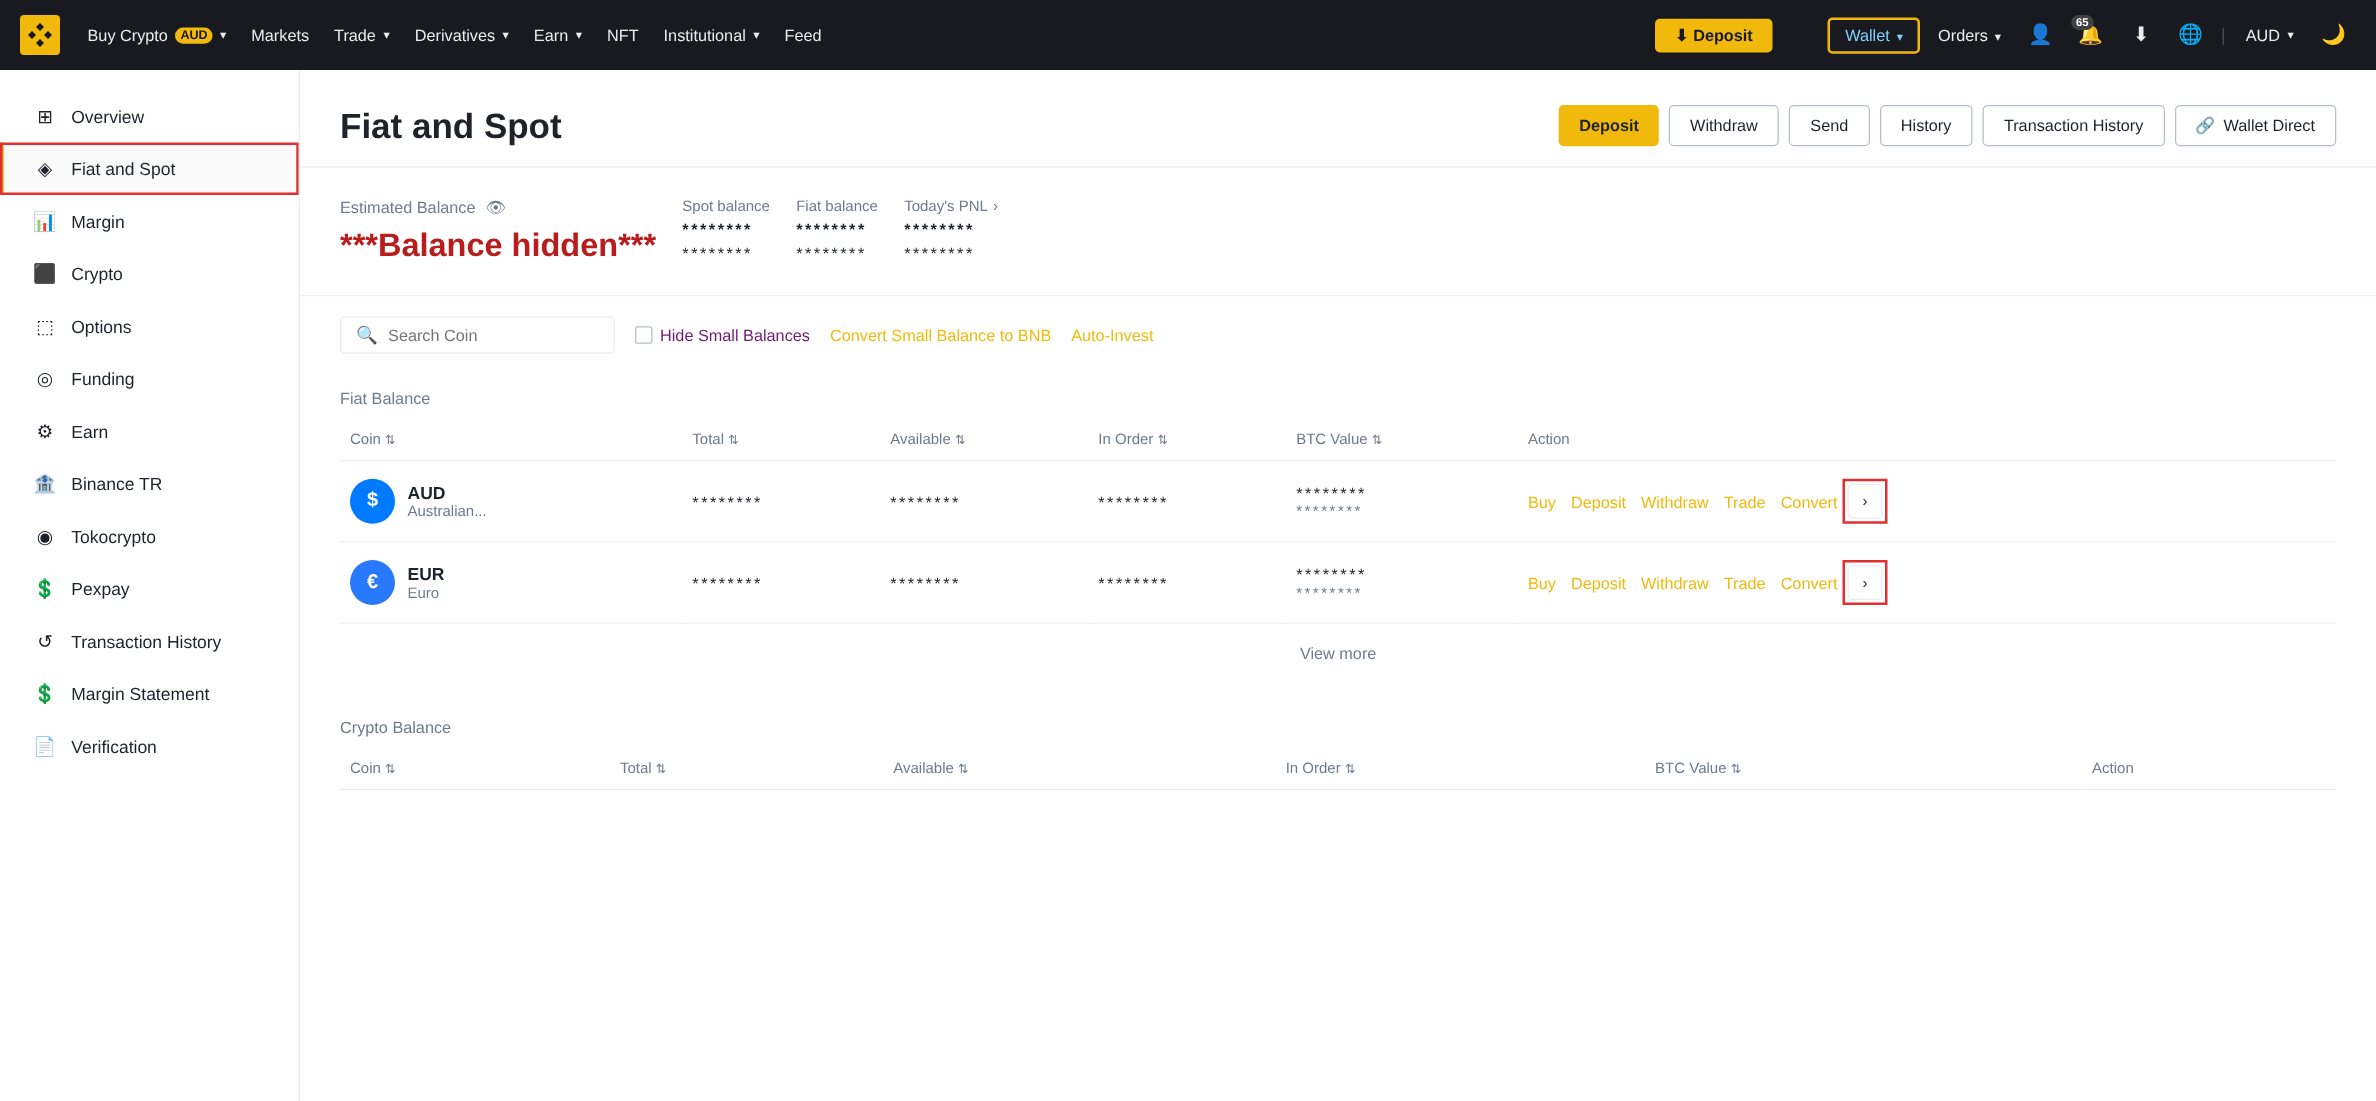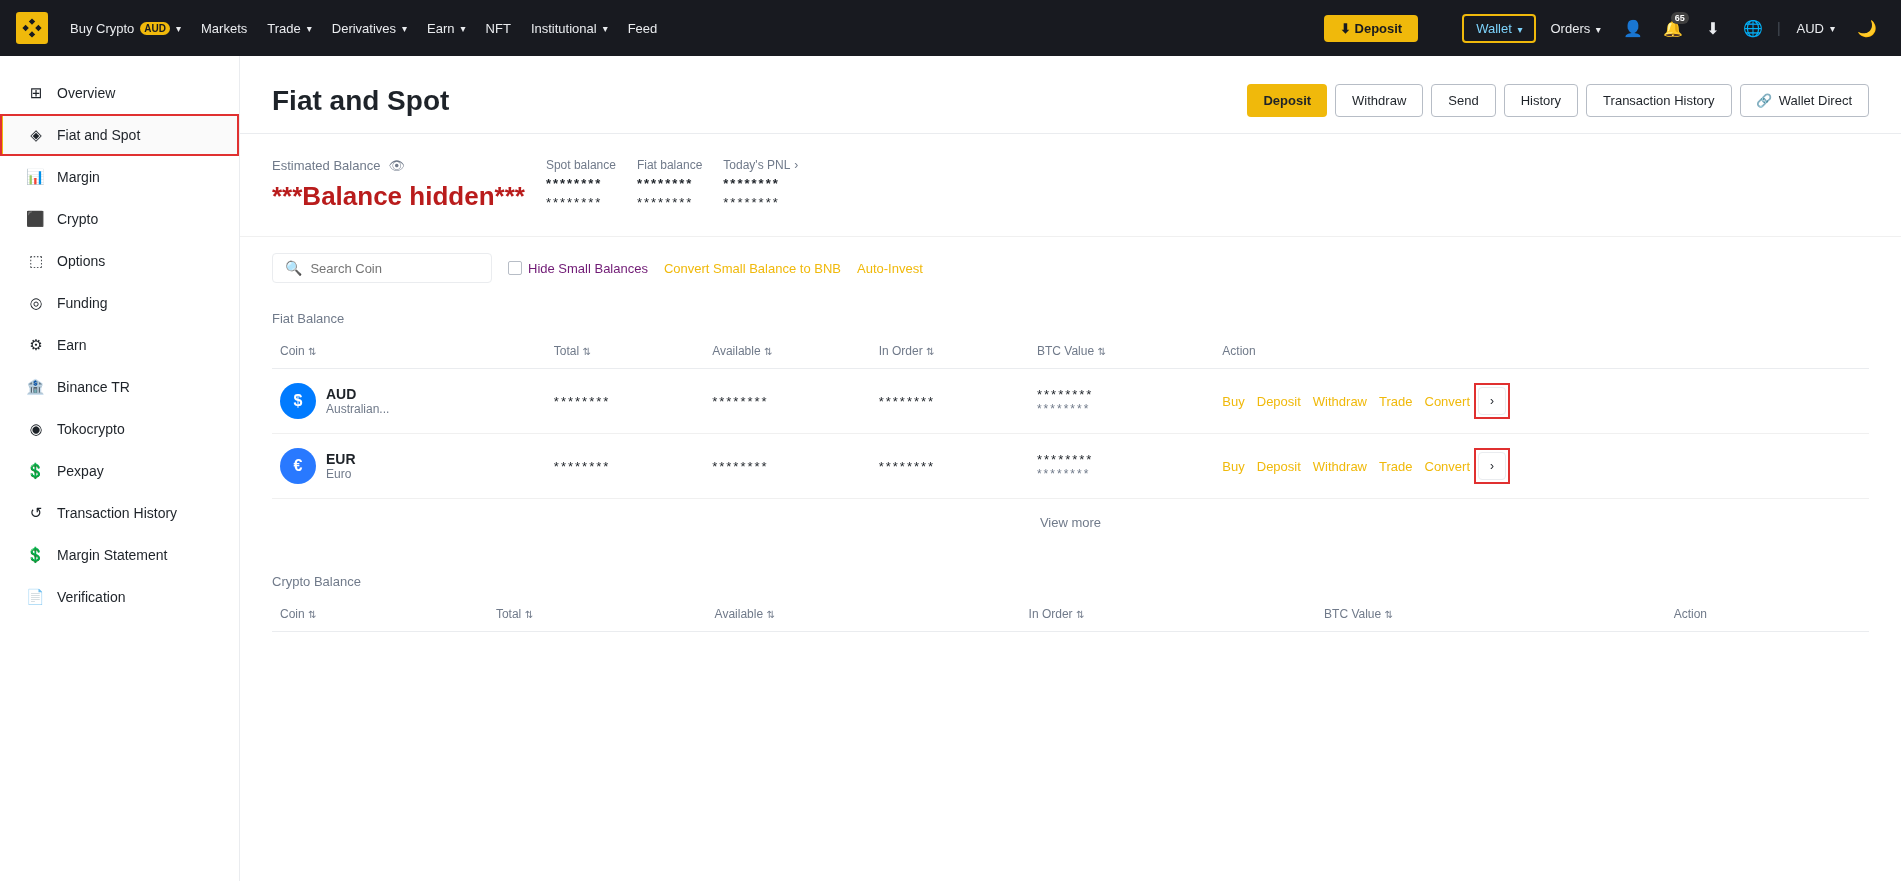--- a/index.html
+++ b/index.html
@@ -35,21 +35,21 @@
     .btn-orders {
       background: transparent; color: #eaecef; font-size: 13px;
       border: none; padding: 6px 10px; cursor: pointer;
     }
     .nav-icon-btn {
       background: transparent; border: none; color: #eaecef; cursor: pointer;
       display: flex; align-items: center; justify-content: center; width: 36px; height: 36px;
       border-radius: 4px; font-size: 16px; position: relative;
     }
     .notif-badge {
-      position: absolute; top: 2px; right: 2px; background: #404040; color: #fff;
+      position: absolute; top: 2px; right: 16px; background: #404040; color: #fff;
       font-size: 9px; font-weight: 700; border-radius: 8px; padding: 1px 4px; min-width: 16px;
       text-align: center;
     }
     .nav-divider { color: #474d57; margin: 0 2px; }
     .caret { font-size: 10px; margin-left: 2px; }
 
     
     .layout { display: flex; height: calc(100vh - 56px); overflow: hidden; }
 
     

